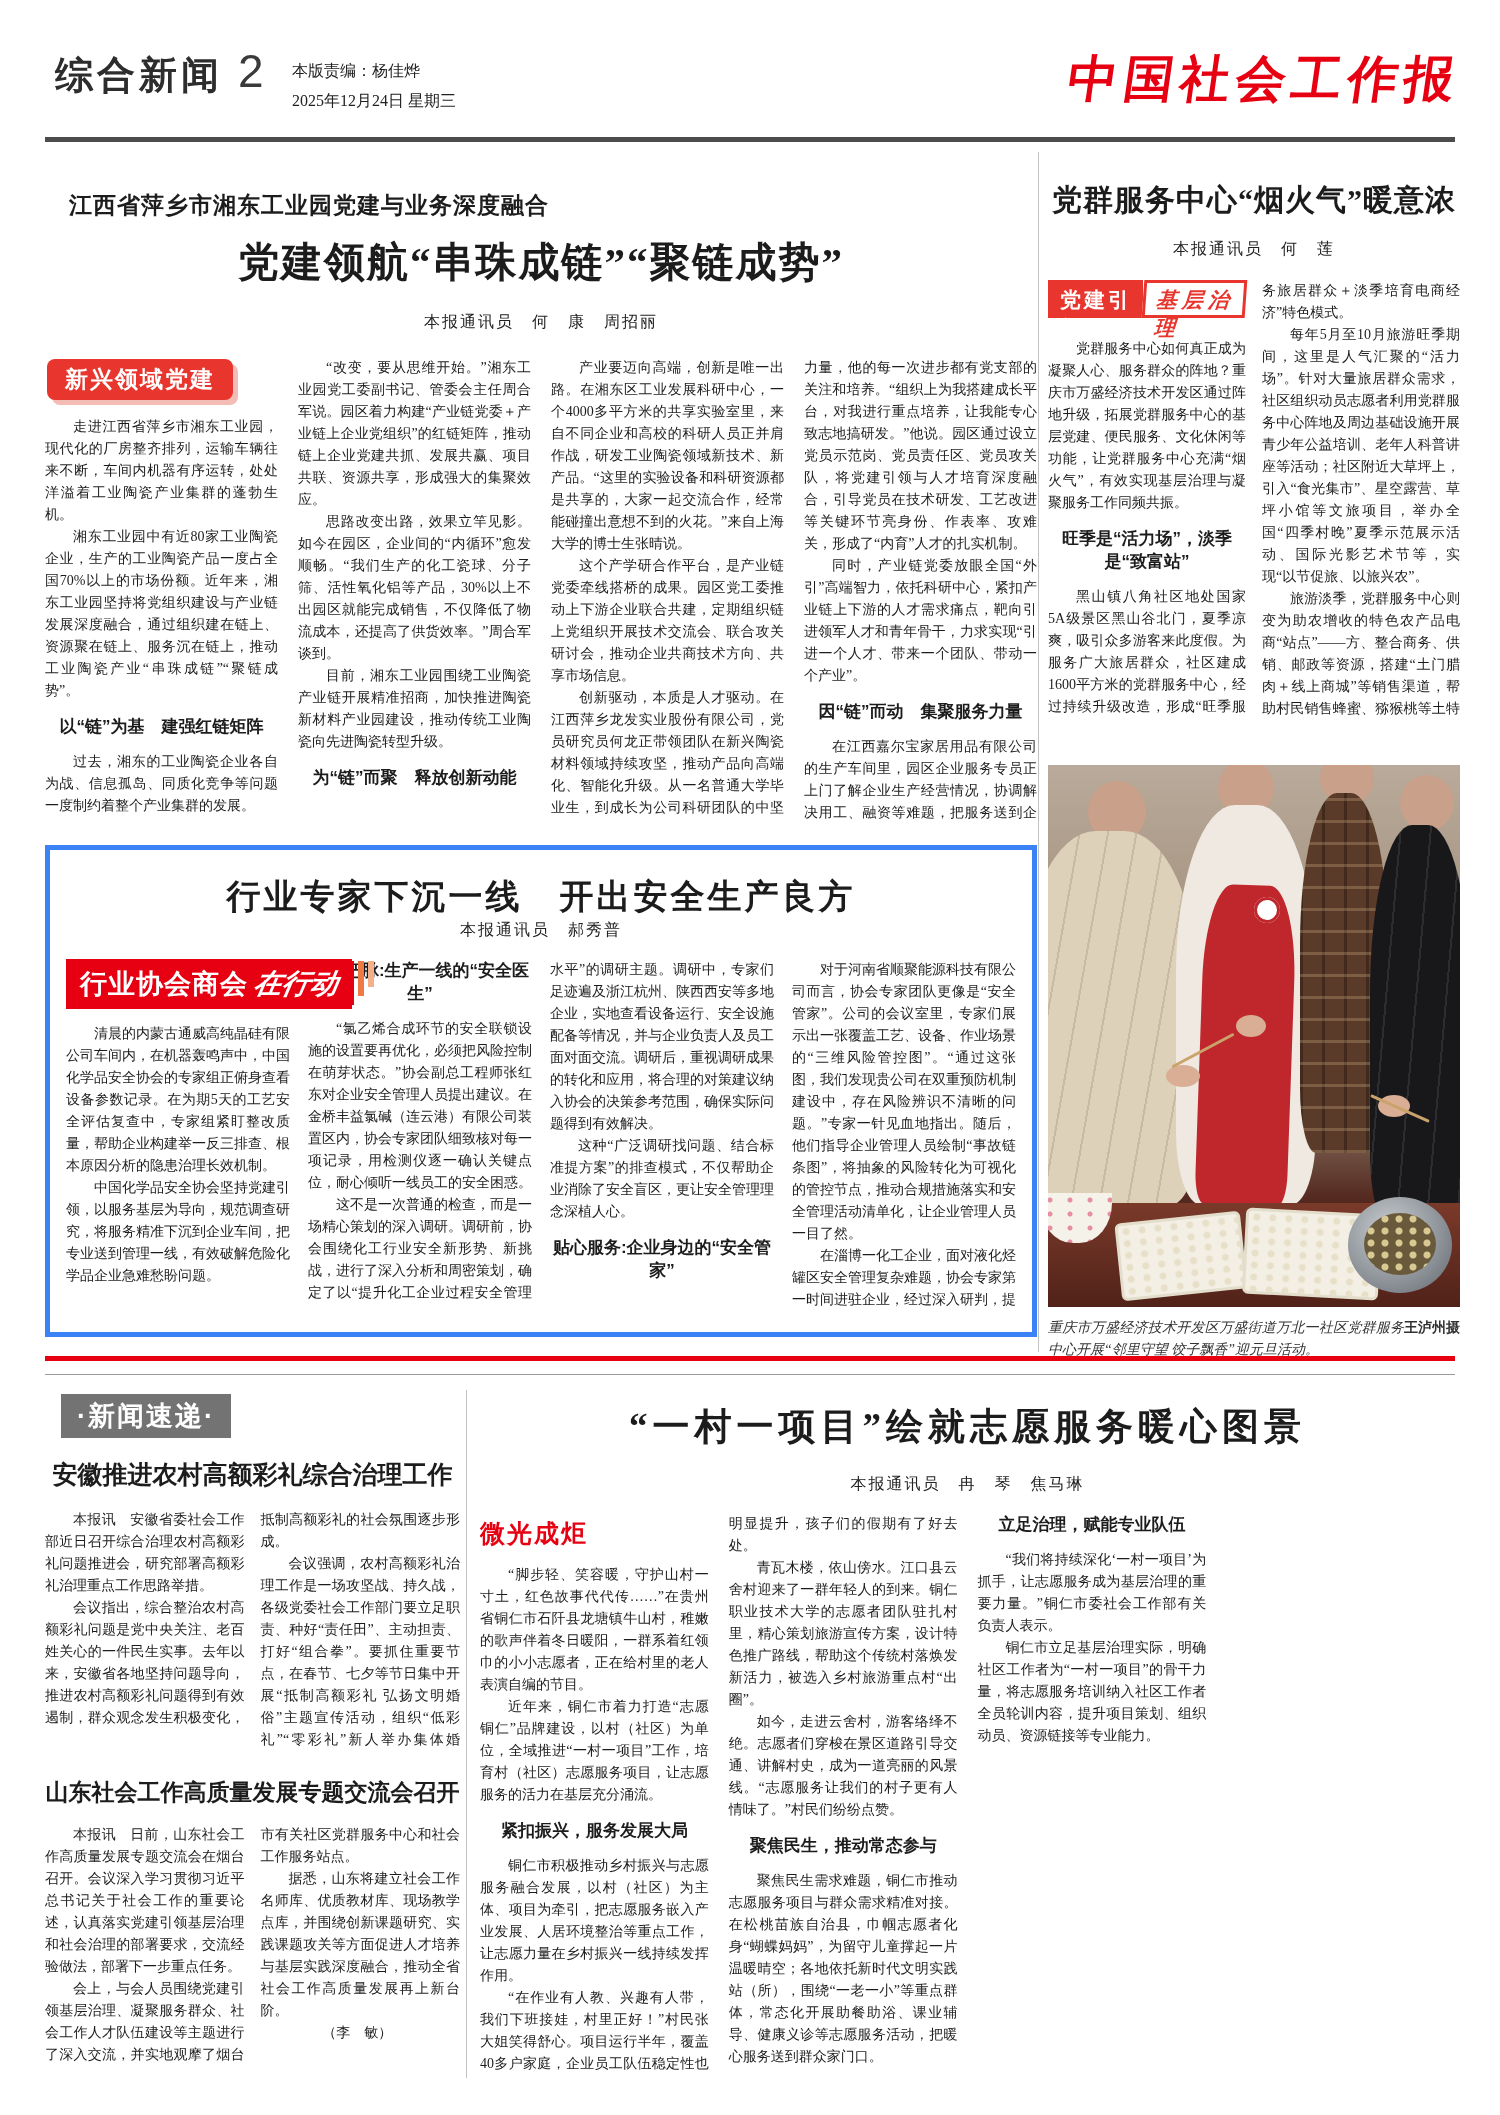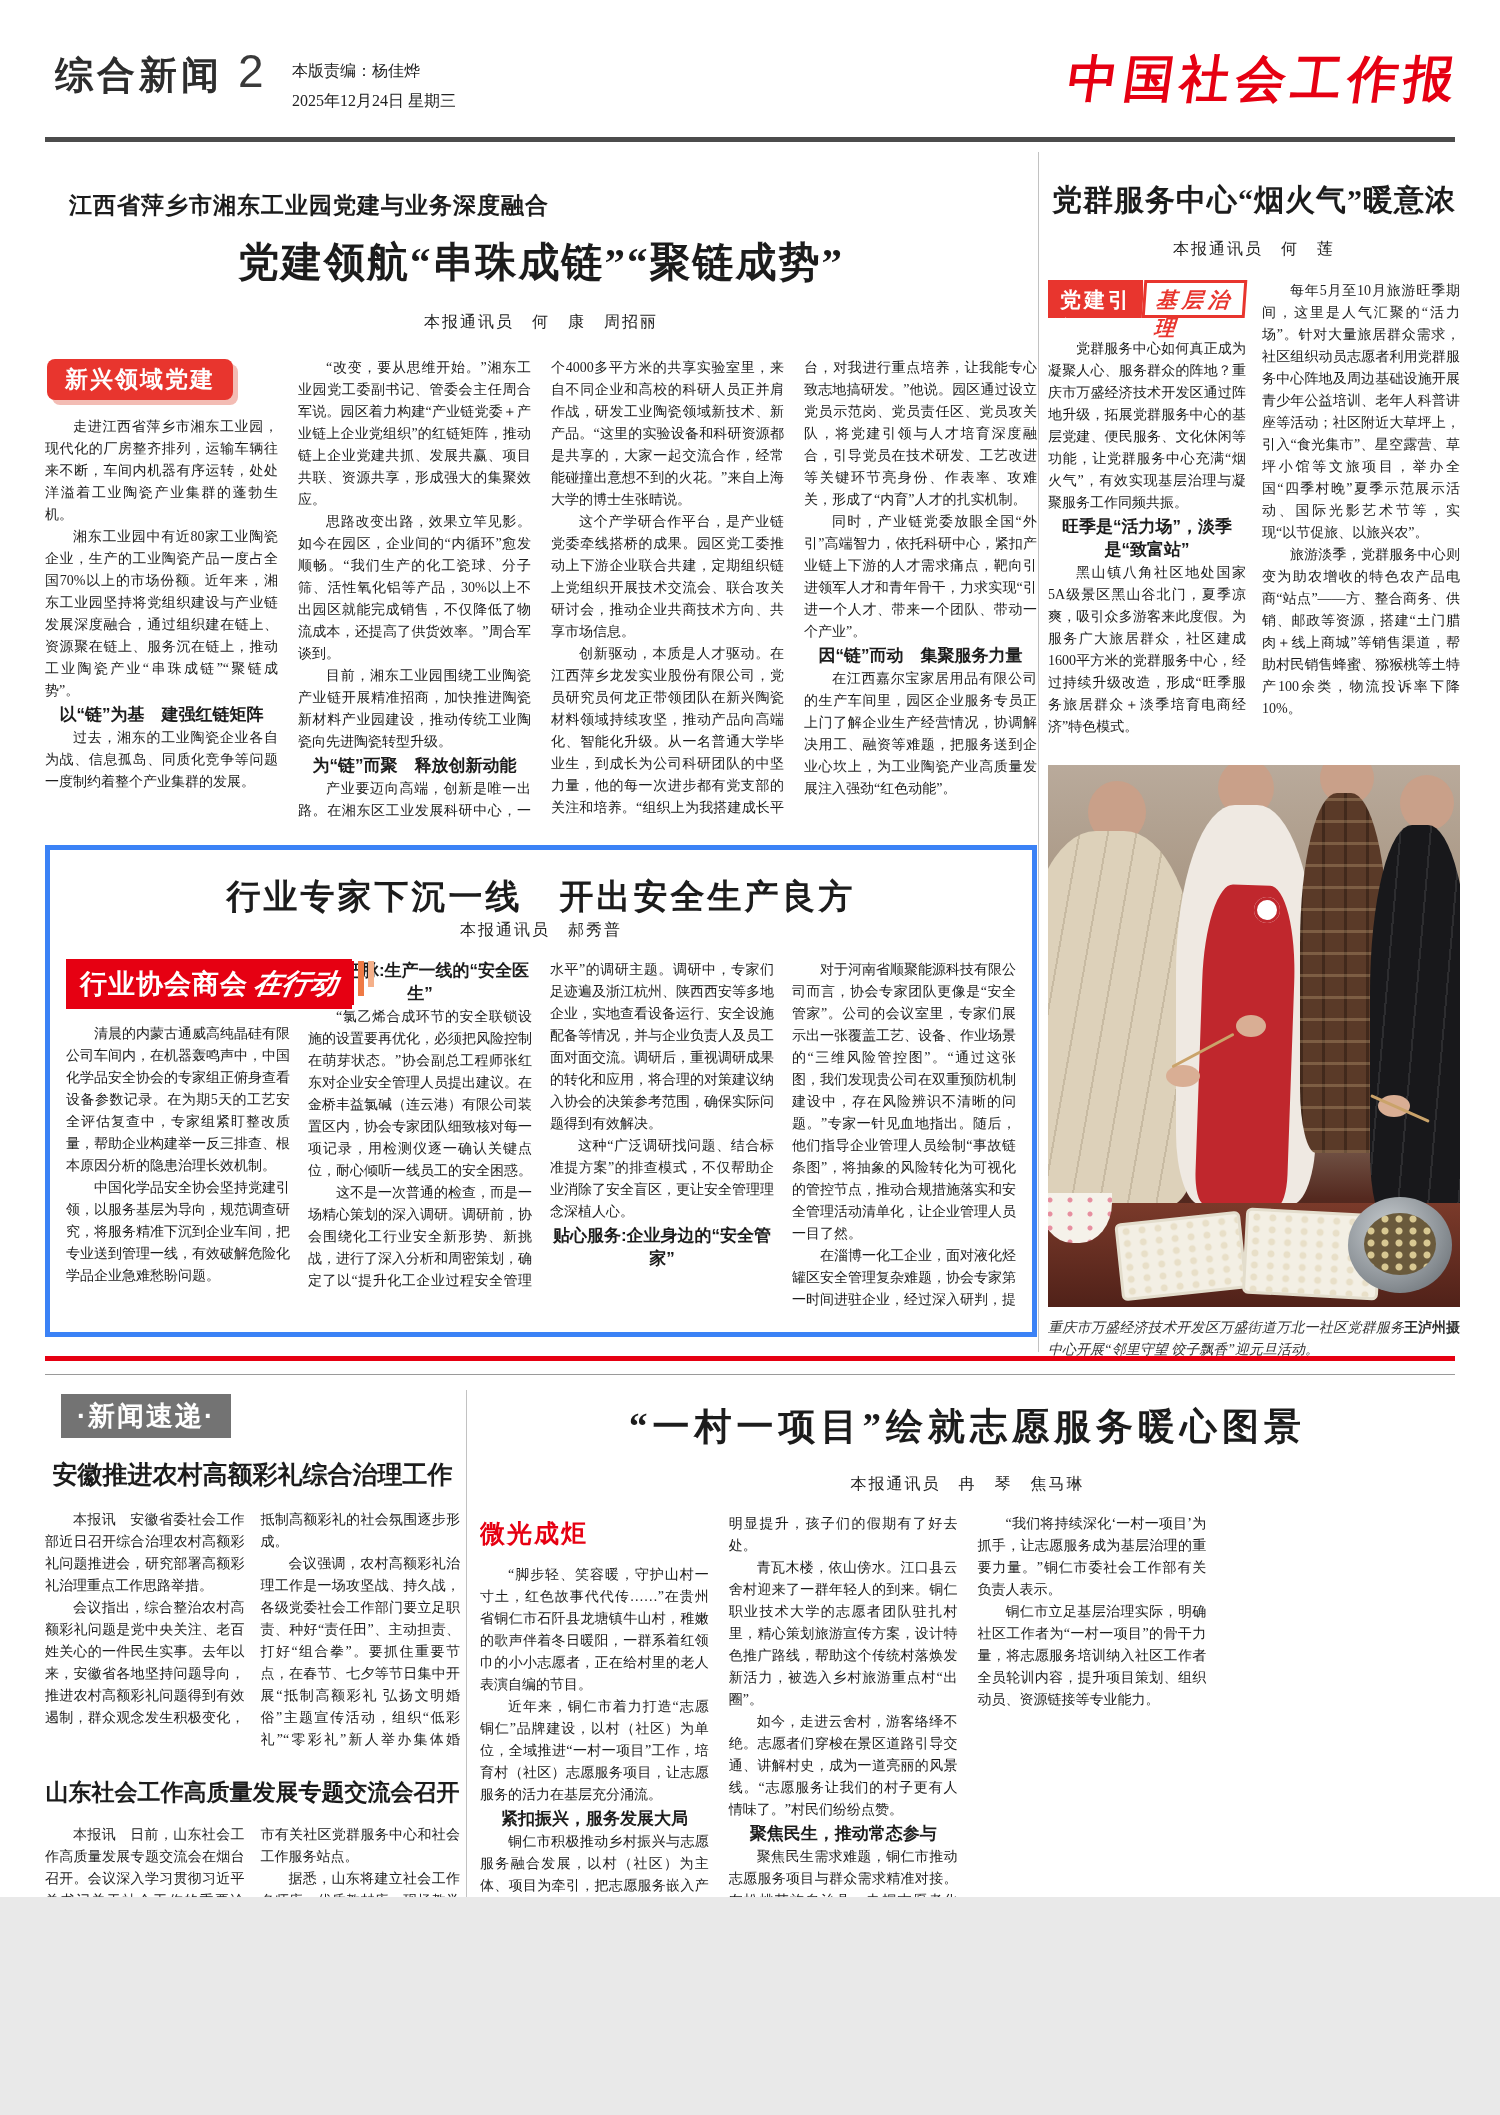--- a/index.html
+++ b/index.html
@@ -1,35 +1,35 @@
 <!DOCTYPE html>
 <html><head>
 <meta charset="utf-8">
 <style>
   html,body{margin:0;padding:0;background:#e9e9e9;}
-  .page{position:relative;width:1500px;height:1897px;background:#ffffff;margin:0 auto;
+  .page{position:relative;width:1500px;height:2115px;background:#ffffff;margin:0 auto;
         font-family:"Liberation Serif","DejaVu Serif",serif;color:#1c1c1c;overflow:hidden;}
   
   .hdr-section{position:absolute;left:55px;top:50px;font-family:"Liberation Sans","DejaVu Sans",sans-serif;
                font-weight:bold;font-size:38px;color:#2d2d2d;letter-spacing:4px;}
   .hdr-pageno{position:absolute;left:238px;top:44px;font-family:"Liberation Sans",sans-serif;
               font-size:46px;color:#3a3a3a;}
   .hdr-meta{position:absolute;left:292px;top:56px;font-size:16px;line-height:30px;color:#222;}
   .masthead{position:absolute;right:40px;top:46px;font-size:50px;font-weight:bold;color:#e60012;
             transform:skewX(-8deg);letter-spacing:6px;font-family:"Liberation Serif",serif;}
   .top-rule{position:absolute;left:45px;top:137px;width:1410px;height:5px;background:#4c4c4c;}
   .vrule{position:absolute;background:#c2c2c2;width:1px;}
   
   .kicker{font-weight:bold;font-size:23px;letter-spacing:1px;}
   .headline{font-weight:bold;text-align:center;letter-spacing:2px;}
   .byline{text-align:center;font-size:16px;letter-spacing:2px;color:#222;}
   .flow{column-fill:auto;overflow:hidden;text-align:justify;}
   .body-p{font-size:14px;line-height:22px;text-indent:2em;margin:0;}
   .sub-head{font-family:"Liberation Sans","DejaVu Sans",sans-serif;font-weight:bold;font-size:17px;
-            text-align:center;margin:1px 0;text-indent:0;}
+            text-align:center;margin:13px 0;text-indent:0;}
   .sign-off{font-size:14px;line-height:22px;text-align:center;padding-right:6px;}
   .lead-label{font-family:"Liberation Sans",sans-serif;font-weight:bold;font-size:25px;color:#e60012;
               margin:4px 0 14px 0;letter-spacing:2px;}
   
   .badge-a{display:inline-block;background:#e8352e;color:#fff;font-family:"Liberation Sans",sans-serif;
            font-weight:bold;font-size:23px;padding:5px 18px;border-radius:8px;margin:2px 0 16px 2px;
            box-shadow:5px 5px 0 #f3bcb4;letter-spacing:2px;}
   .badge-b{position:absolute;display:flex;align-items:stretch;height:38px;
            font-family:"Liberation Sans",sans-serif;font-weight:bold;}
   .badge-b-left{background:#e8352e;color:#fff;font-size:21px;padding:6px 12px 0 12px;letter-spacing:2px;}

